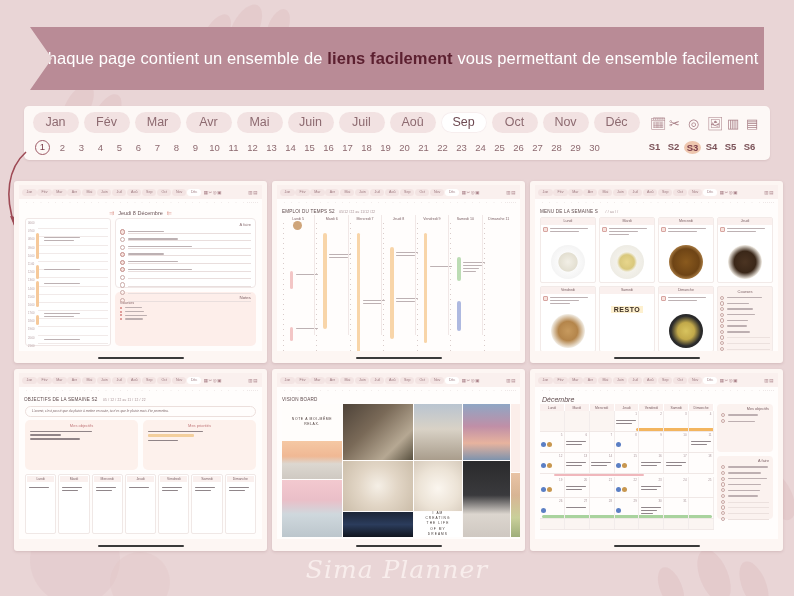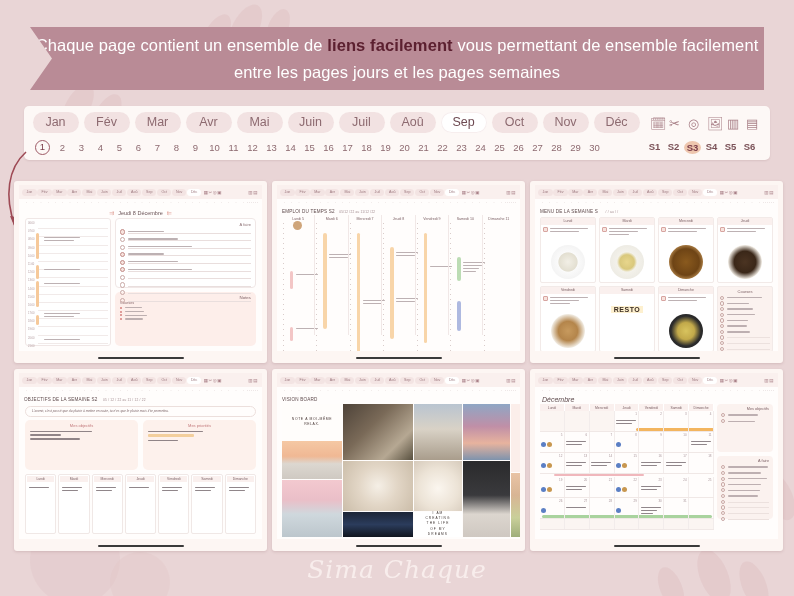--- a/index.html
+++ b/index.html
@@ -185,21 +185,20 @@
 <div class="blob b6"></div>
 <div class="blob b7"></div>
 <div class="blob b8"></div>
 <div class="blob b9"></div>
 <div class="blob b10"></div>
 <div class="blob b11"></div>
 <div class="blob b12"></div>
 
 <div id="banner">
   <div class="ban-line"><span>Chaque page contient un ensemble de </span><span class="ban-strong">liens facilement</span><span> vous permettant de ensemble facilement</span></div>
-  <div class="ban-line">entre les pages jours et les pages semaines</div>
 </div>
 
 <div id="navbar">
   <div id="month-row">
       <div class="month">Jan</div>
       <div class="month">Fév</div>
       <div class="month">Mar</div>
       <div class="month">Avr</div>
       <div class="month">Mai</div>
       <div class="month">Juin</div>
@@ -1525,13 +1524,13 @@
                 <span style="flex: 1 1 0%; height: 0.5px; background: rgb(236, 225, 222);"></span>
               </div>
             </div>
         </div>
       </div>
     </div>
   </div>
   <div class="homebar"></div>
 </div>
 
-<div id="watermark">Sima Chaque</div>
+<div id="watermark">Sima Planner</div>
 
 </body></html>

